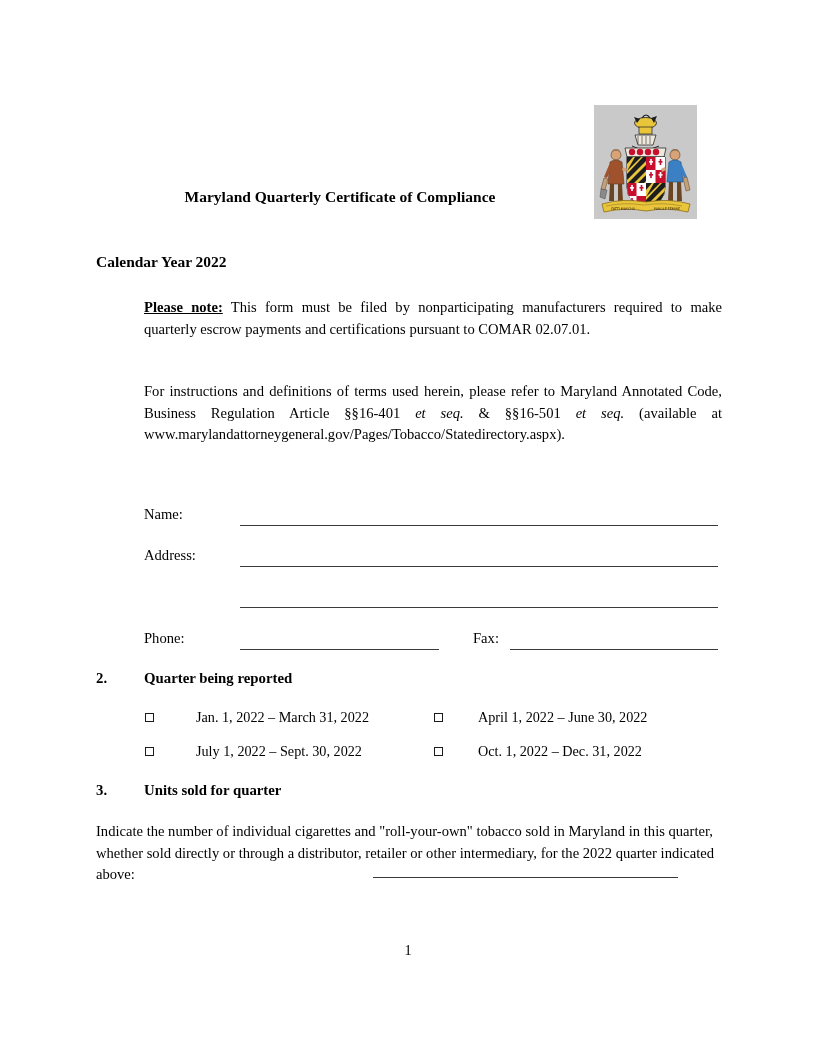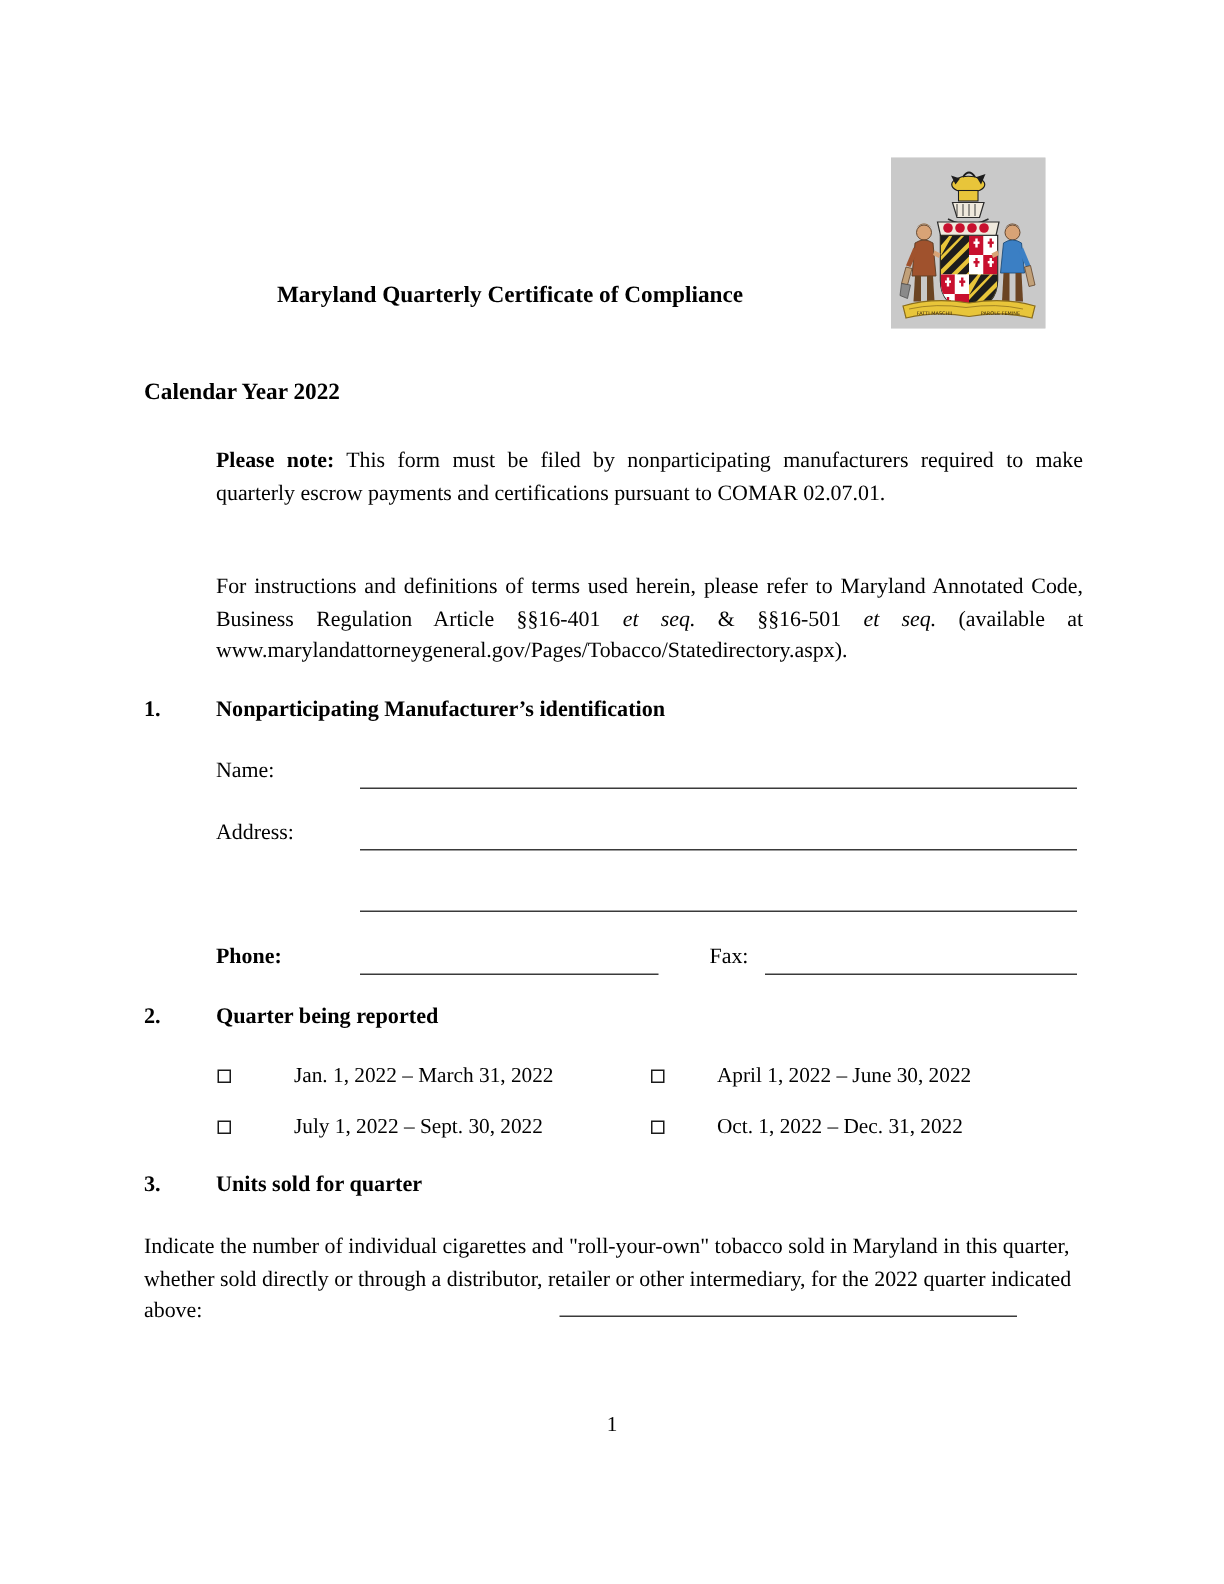--- a/index.html
+++ b/index.html
@@ -67,21 +67,21 @@
   #note-para {
     left: 144px;
     top: 297px;
     width: 578px;
   }
   #instructions-para {
     left: 144px;
     top: 381px;
     width: 578px;
   }
-  .bold { font-weight: bold; }
+  .bold { font-weight: bold; text-decoration: underline; }
   .ital { font-style: italic; }
 
   
   .section-head {
     position: absolute;
     font-weight: bold;
     font-size: 14.8px;
     white-space: nowrap;
   }
   .section-head .num {
@@ -102,21 +102,21 @@
     position: absolute;
     height: 0;
     border-bottom: 1.15px solid #3a3a3a;
   }
 
   #label-name    { left: 144px; top: 506px; text-align: right; }
   #rule-name     { left: 240px; top: 525px; width: 478px; }
   #label-address { left: 144px; top: 547px; }
   #rule-address1 { left: 240px; top: 566px; width: 478px; }
   #rule-address2 { left: 240px; top: 607px; width: 478px; }
-  #label-phone   { left: 144px; top: 630px; font-weight: bold; }
+  #label-phone   { left: 144px; top: 630px; }
   #rule-phone    { left: 240px; top: 649px; width: 199px; }
   #label-fax     { left: 473px; top: 630px; }
   #rule-fax      { left: 510px; top: 649px; width: 208px; }
 
   
   .checkbox {
     position: absolute;
     width: 9px;
     height: 9px;
     border: 1.1px solid #1a1a1a;
@@ -283,23 +283,20 @@
   <div class="calendar-year">Calendar Year 2022</div>
 
   <div class="para" id="note-para">
     <span class="bold">Please note:</span><span> This form must be filed by nonparticipating manufacturers required to make quarterly escrow payments and certifications pursuant to COMAR 02.07.01.</span>
   </div>
 
   <div class="para" id="instructions-para">
     <span>For instructions and definitions of terms used herein, please refer to Maryland Annotated Code, Business Regulation Article §§16-401 </span><span class="ital">et seq.</span><span> &amp; §§16-501 </span><span class="ital">et seq.</span><span> (available at www.marylandattorneygeneral.gov/Pages/Tobacco/Statedirectory.aspx).</span>
   </div>
 
-  <div class="section-head" id="sec1-head">
-    <span class="num">1.</span><span>Nonparticipating Manufacturer’s identification</span>
-  </div>
 
   <div class="field-label" id="label-name">Name:</div>
   <div class="rule" id="rule-name"></div>
 
   <div class="field-label" id="label-address">Address:</div>
   <div class="rule" id="rule-address1"></div>
   <div class="rule" id="rule-address2"></div>
 
   <div class="field-label" id="label-phone">Phone:</div>
   <div class="rule" id="rule-phone"></div>

